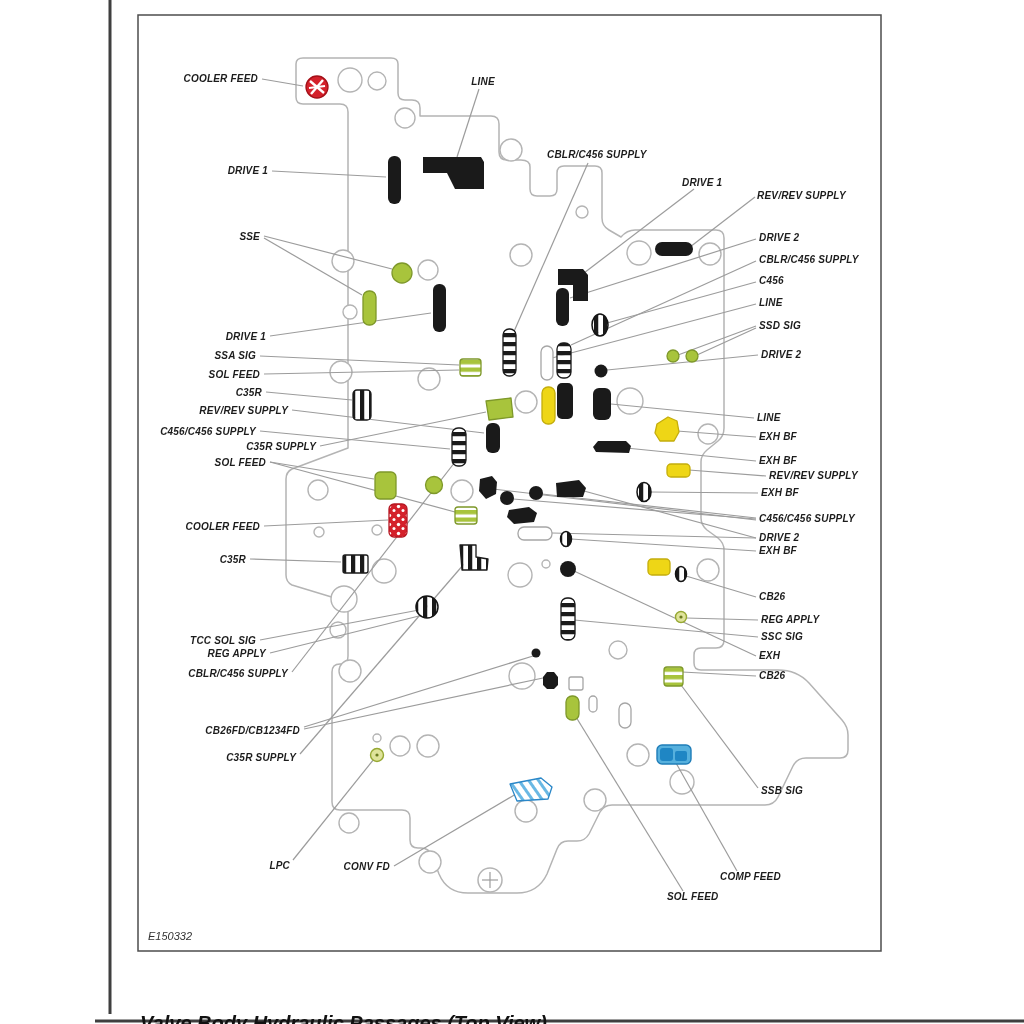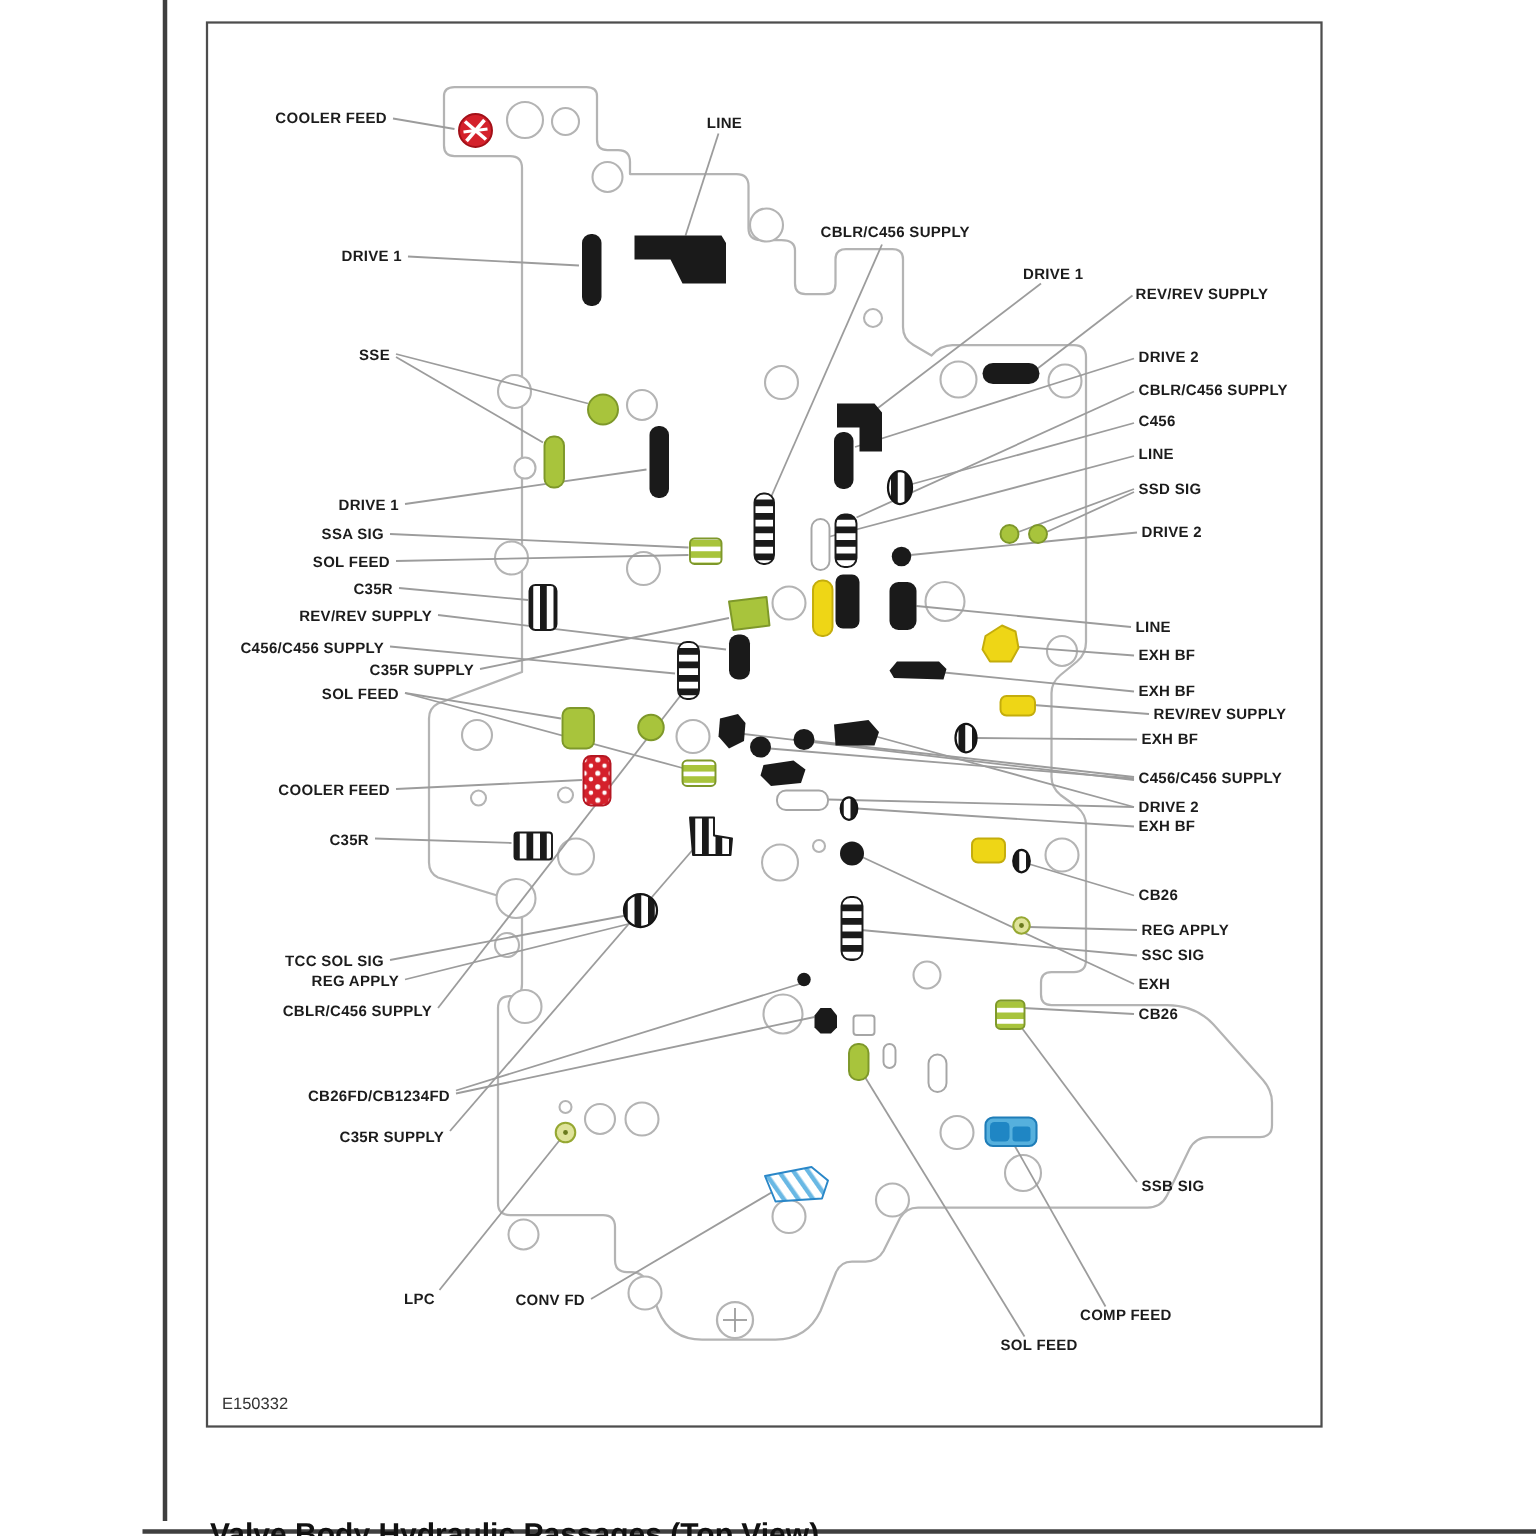--- a/index.html
+++ b/index.html
@@ -1,17 +1,17 @@
 <!DOCTYPE html>
 <html><head>
 <meta charset="utf-8">
 <style>
   html,body{margin:0;padding:0;background:#ffffff;width:1024px;height:1024px;overflow:hidden;
     font-family:"Liberation Sans",sans-serif;}
-  #stage{position:relative;width:1024px;height:1024px;background:#fff;}
+  #stage{position:relative;width:1024px;height:1024px;background:#fff;font-style:italic;}
   svg{position:absolute;left:0;top:0;}
   .lbl{font-family:"Liberation Sans",sans-serif;font-size:10px;font-weight:700;fill:#1c1c1c;letter-spacing:.2px;}
   #figure-id{position:absolute;left:148px;top:930px;font-size:11px;color:#333;font-weight:400;text-align:center;}
   #caption{position:absolute;left:140px;top:988px;font-size:20px;font-weight:700;color:#111;margin-top:24px;}
 </style>
 </head>
 <body>
 
 <div id="stage">
   <svg id="valve-svg" width="1024" height="1024" viewBox="0 0 1024 1024">

